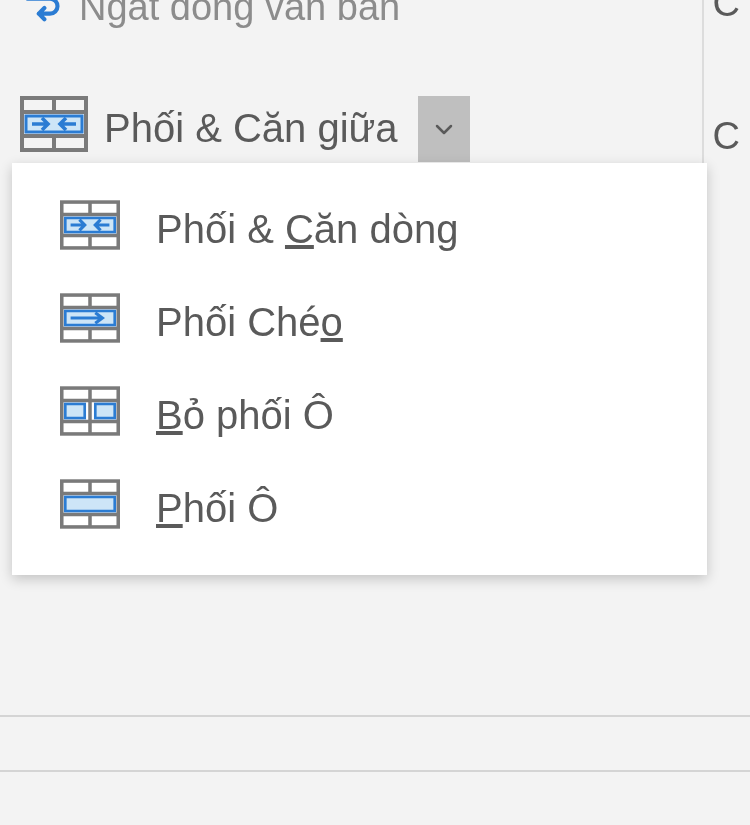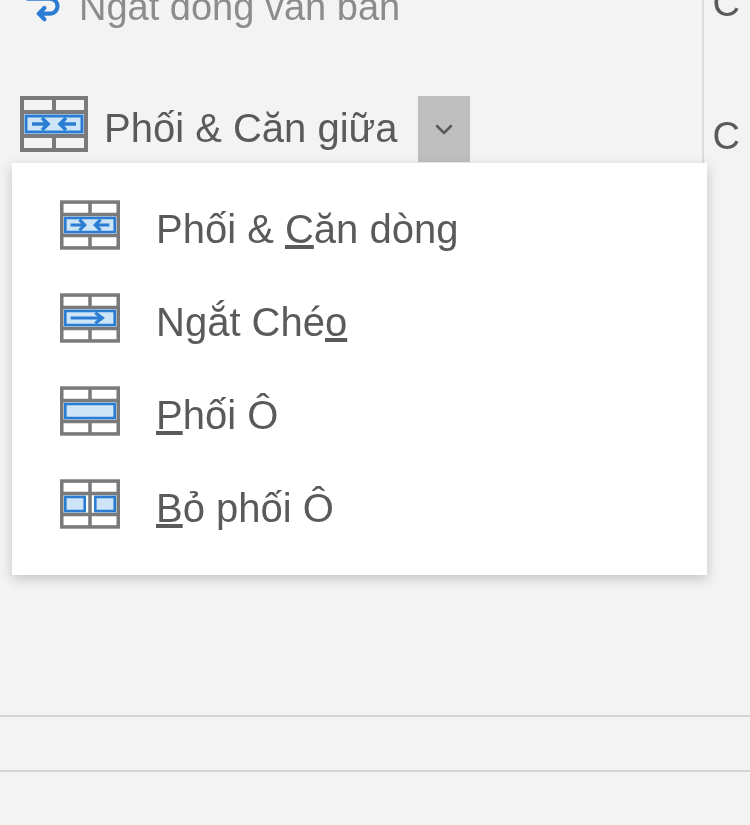--- a/index.html
+++ b/index.html
@@ -186,49 +186,49 @@
       <svg class="icon-svg" viewBox="0 0 34 28">
         <rect x="1" y="1" width="32" height="26" fill="none" stroke="#7a7a7a" stroke-width="2"></rect>
         <line x1="1" y1="8" x2="33" y2="8" stroke="#7a7a7a" stroke-width="2"></line>
         <line x1="1" y1="20" x2="33" y2="20" stroke="#7a7a7a" stroke-width="2"></line>
         <line x1="17" y1="1" x2="17" y2="8" stroke="#7a7a7a" stroke-width="2"></line>
         <line x1="17" y1="20" x2="17" y2="27" stroke="#7a7a7a" stroke-width="2"></line>
         <rect x="3" y="10" width="28" height="8" fill="#cde5f7" stroke="#2b7cd3" stroke-width="1.5"></rect>
         <path d="M6 14 h18 m-4 -3 l4 3 l-4 3" stroke="#2b7cd3" stroke-width="1.8" fill="none"></path>
       </svg>
     </span>
-    <span class="menu-item-label"><span>Ngắt Ché</span><span class="u">o</span><span></span></span>
-  </div>
-
-  <div class="menu-item">
-    <span>
-      <svg class="icon-svg" viewBox="0 0 34 28">
-        <rect x="1" y="1" width="32" height="26" fill="none" stroke="#7a7a7a" stroke-width="2"></rect>
-        <line x1="1" y1="8" x2="33" y2="8" stroke="#7a7a7a" stroke-width="2"></line>
-        <line x1="1" y1="20" x2="33" y2="20" stroke="#7a7a7a" stroke-width="2"></line>
-        <line x1="17" y1="1" x2="17" y2="8" stroke="#7a7a7a" stroke-width="2"></line>
-        <line x1="17" y1="20" x2="17" y2="27" stroke="#7a7a7a" stroke-width="2"></line>
-        <rect x="3" y="10" width="28" height="8" fill="#cde5f7" stroke="#2b7cd3" stroke-width="1.5"></rect>
-      </svg>
-    </span>
-    <span class="menu-item-label"><span></span><span class="u">P</span><span>hối Ô</span></span>
+    <span class="menu-item-label"><span>Phối Ché</span><span class="u">o</span><span></span></span>
   </div>
 
   <div class="menu-item">
     <span>
       <svg class="icon-svg" viewBox="0 0 34 28">
         <rect x="1" y="1" width="32" height="26" fill="none" stroke="#7a7a7a" stroke-width="2"></rect>
         <line x1="1" y1="8" x2="33" y2="8" stroke="#7a7a7a" stroke-width="2"></line>
         <line x1="1" y1="20" x2="33" y2="20" stroke="#7a7a7a" stroke-width="2"></line>
         <line x1="17" y1="1" x2="17" y2="27" stroke="#7a7a7a" stroke-width="2"></line>
         <rect x="3" y="10" width="11" height="8" fill="#cde5f7" stroke="#2b7cd3" stroke-width="1.5"></rect>
         <rect x="20" y="10" width="11" height="8" fill="#cde5f7" stroke="#2b7cd3" stroke-width="1.5"></rect>
       </svg>
     </span>
     <span class="menu-item-label"><span></span><span class="u">B</span><span>ỏ phối Ô</span></span>
   </div>
 
+  <div class="menu-item">
+    <span>
+      <svg class="icon-svg" viewBox="0 0 34 28">
+        <rect x="1" y="1" width="32" height="26" fill="none" stroke="#7a7a7a" stroke-width="2"></rect>
+        <line x1="1" y1="8" x2="33" y2="8" stroke="#7a7a7a" stroke-width="2"></line>
+        <line x1="1" y1="20" x2="33" y2="20" stroke="#7a7a7a" stroke-width="2"></line>
+        <line x1="17" y1="1" x2="17" y2="8" stroke="#7a7a7a" stroke-width="2"></line>
+        <line x1="17" y1="20" x2="17" y2="27" stroke="#7a7a7a" stroke-width="2"></line>
+        <rect x="3" y="10" width="28" height="8" fill="#cde5f7" stroke="#2b7cd3" stroke-width="1.5"></rect>
+      </svg>
+    </span>
+    <span class="menu-item-label"><span></span><span class="u">P</span><span>hối Ô</span></span>
+  </div>
+
 </div>
 
 <div class="sheet-grid">
   <div class="row"></div>
   <div class="row"></div>
 </div>
 
 </body></html>

